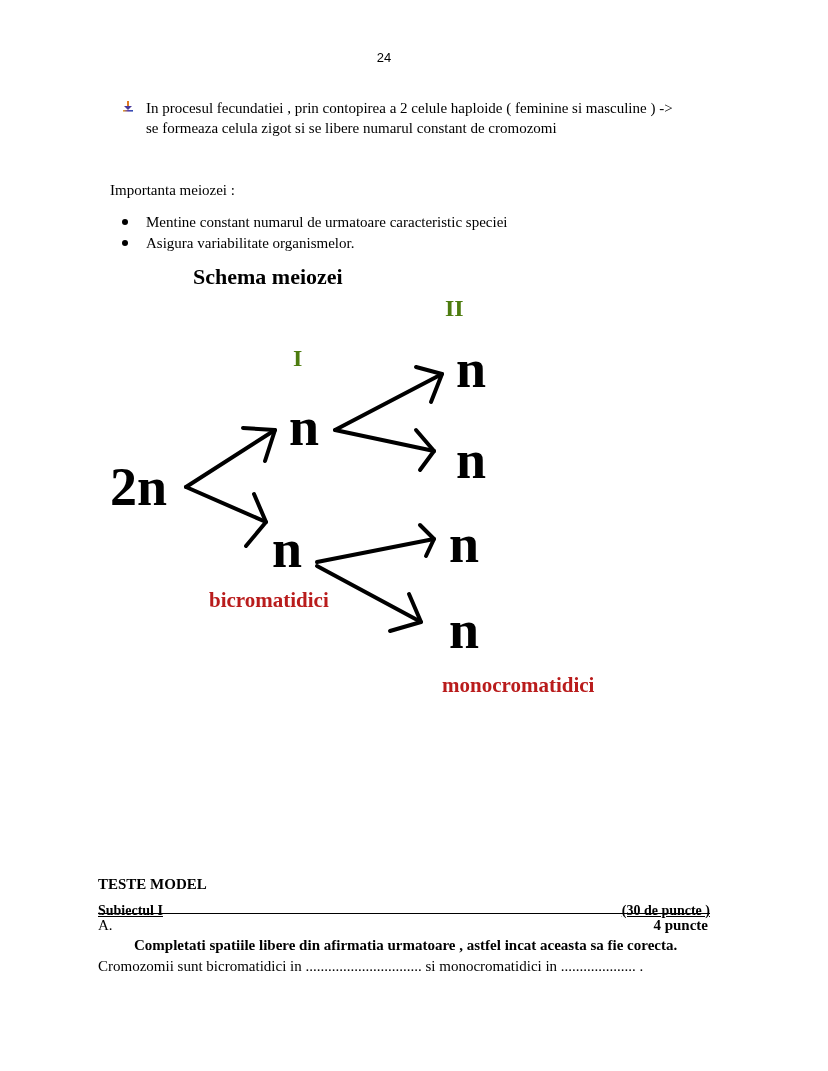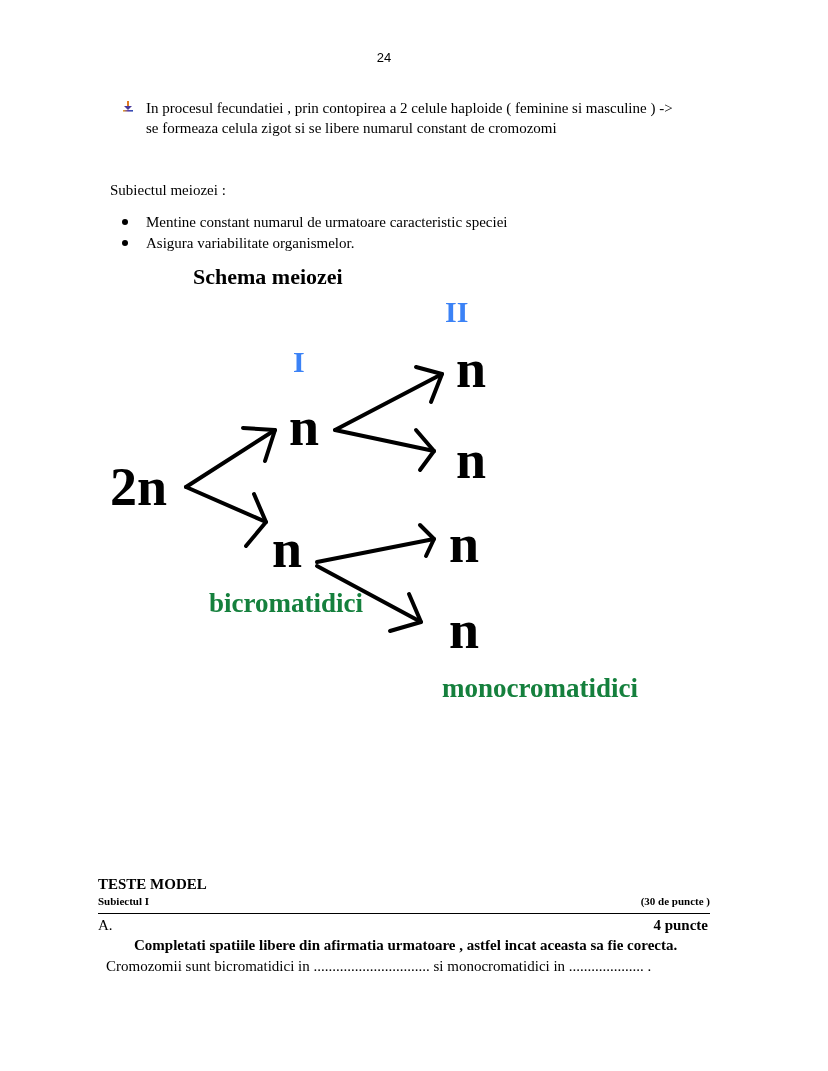--- a/index.html
+++ b/index.html
@@ -5,28 +5,28 @@
   html, body { margin: 0; padding: 0; background: #ffffff; }
   body { width: 828px; height: 1071px; position: relative; overflow: hidden;
          font-family: "Liberation Serif", serif; color: #000; }
   .abs { position: absolute; white-space: nowrap; }
   .page-number { left: 0; width: 768px; top: 50px; text-align: center;
                  font-family: "Liberation Sans", sans-serif; font-size: 13px; }
   .body-text { font-size: 15px; line-height: 20px; }
   .arrow-bullet { width: 14px; height: 14px; }
   .dot-bullet { width: 6px; height: 6px; border-radius: 50%; background: #000; }
   .schema-title { font-size: 22px; font-weight: bold; }
-  .roman { font-size: 30px; font-weight: bold; color: #3b82f6; }
+  .roman { font-size: 24px; font-weight: bold; color: #4d7c0f; }
   .big-n { font-size: 54px; font-weight: bold; line-height: 54px; }
-  .red-label { font-size: 27px; font-weight: bold; color: #15803d; }
+  .red-label { font-size: 21px; font-weight: bold; color: #b91c1c; }
   .bold { font-weight: bold; text-align: right; }
   .subject-row { left: 98px; top: 895px; width: 612px; height: 18px;
                  border-bottom: 1px solid #000; }
-  .subject-row span { position: absolute; top: 0; font-weight: bold;
-                      font-size: 11px; }
+  .subject-row span { position: absolute; top: 8px; font-weight: bold;
+                      font-size: 14px; text-decoration: underline; }
   svg.diagram { position: absolute; left: 0; top: 0; }
 </style>
 </head>
 <body>
 
 <div class="abs page-number">24</div>
 
 <div class="abs" style="left:121px; top:99px;">
   <svg class="arrow-bullet" viewBox="0 0 14 14">
     <defs>
@@ -37,21 +37,21 @@
       </linearGradient>
     </defs>
     <rect x="6" y="2" width="2" height="6" fill="#e07a20"></rect>
     <polygon points="3,7 11,7 7,11" fill="#4a3a9a"></polygon>
     <rect x="2" y="11" width="10" height="1.6" fill="url(#bg1)"></rect>
   </svg>
 </div>
 <div class="abs body-text" style="left:146px; top:98px;">In procesul fecundatiei , prin contopirea a 2 celule haploide ( feminine si masculine ) -&gt;</div>
 <div class="abs body-text" style="left:146px; top:118px;">se formeaza celula zigot si se libere numarul constant de cromozomi</div>
 
-<div class="abs body-text" style="left:110px; top:180px;">Subiectul meiozei :</div>
+<div class="abs body-text" style="left:110px; top:180px;">Importanta meiozei :</div>
 <div class="abs dot-bullet" style="left:122px; top:219px;"></div>
 <div class="abs body-text" style="left:146px; top:212px;">Mentine constant numarul de urmatoare caracteristic speciei</div>
 <div class="abs dot-bullet" style="left:122px; top:240px;"></div>
 <div class="abs body-text" style="left:146px; top:233px;">Asigura variabilitate organismelor.</div>
 
 <div class="abs schema-title" style="left:193px; top:264px;">Schema meiozei</div>
 <div class="abs roman" style="left:445px; top:295px;">II</div>
 <div class="abs roman" style="left:293px; top:345px;">I</div>
 
 <svg class="diagram" width="828" height="1071">
@@ -89,13 +89,13 @@
 <div class="abs red-label" style="left:442px; top:673px;font-family:Liberation Serif, serif;">monocromatidici</div>
 
 <div class="abs body-text bold" style="left:98px; top:874px;">TESTE MODEL</div>
 <div class="abs subject-row">
   <span style="left:0;">Subiectul I</span>
   <span style="right:0;">(30 de puncte )</span>
 </div>
 <div class="abs body-text" style="left:98px; top:915px;">A.</div>
 <div class="abs body-text bold" style="right:120px; top:915px;">4 puncte</div>
 <div class="abs body-text bold" style="left:134px; top:935px;">Completati spatiile libere din afirmatia urmatoare , astfel incat aceasta sa fie corecta.</div>
-<div class="abs body-text" style="left:106px; top:956px;">Cromozomii sunt bicromatidici in ............................... si monocromatidici in .................... .</div>
+<div class="abs body-text" style="left:98px; top:956px;">Cromozomii sunt bicromatidici in ............................... si monocromatidici in .................... .</div>
 
 </body></html>

